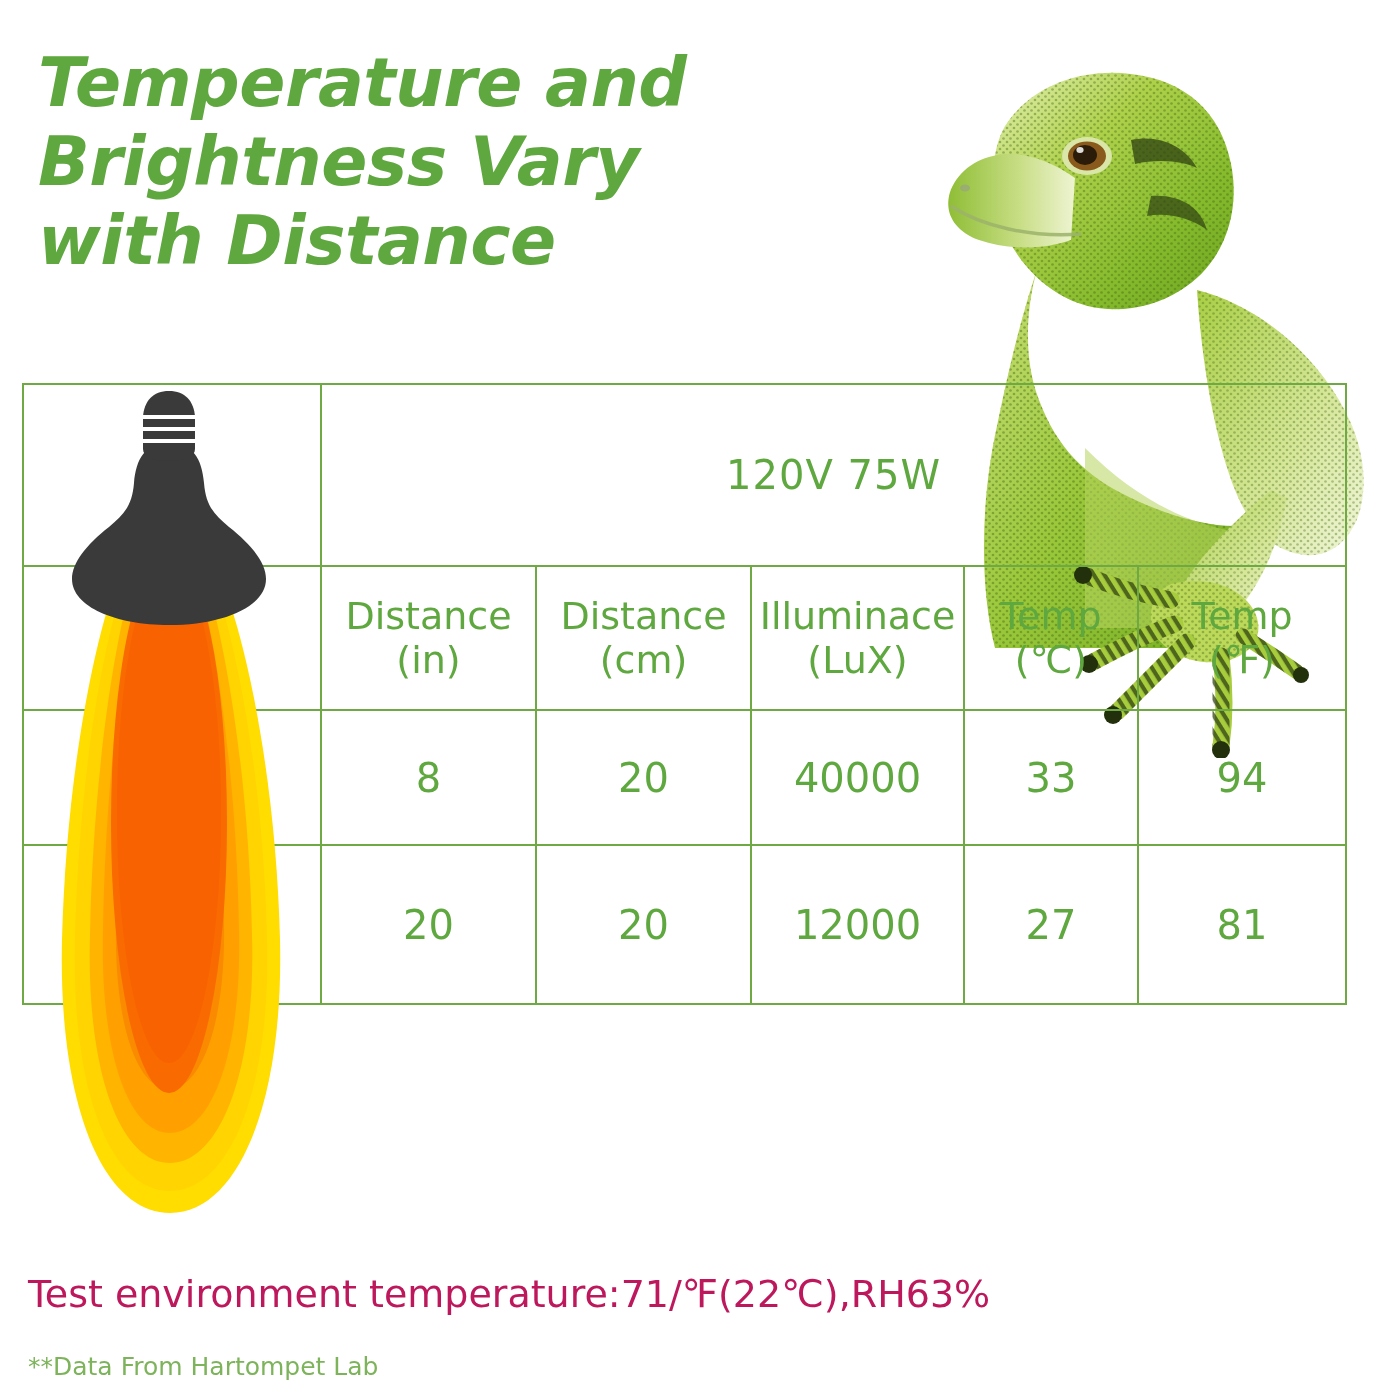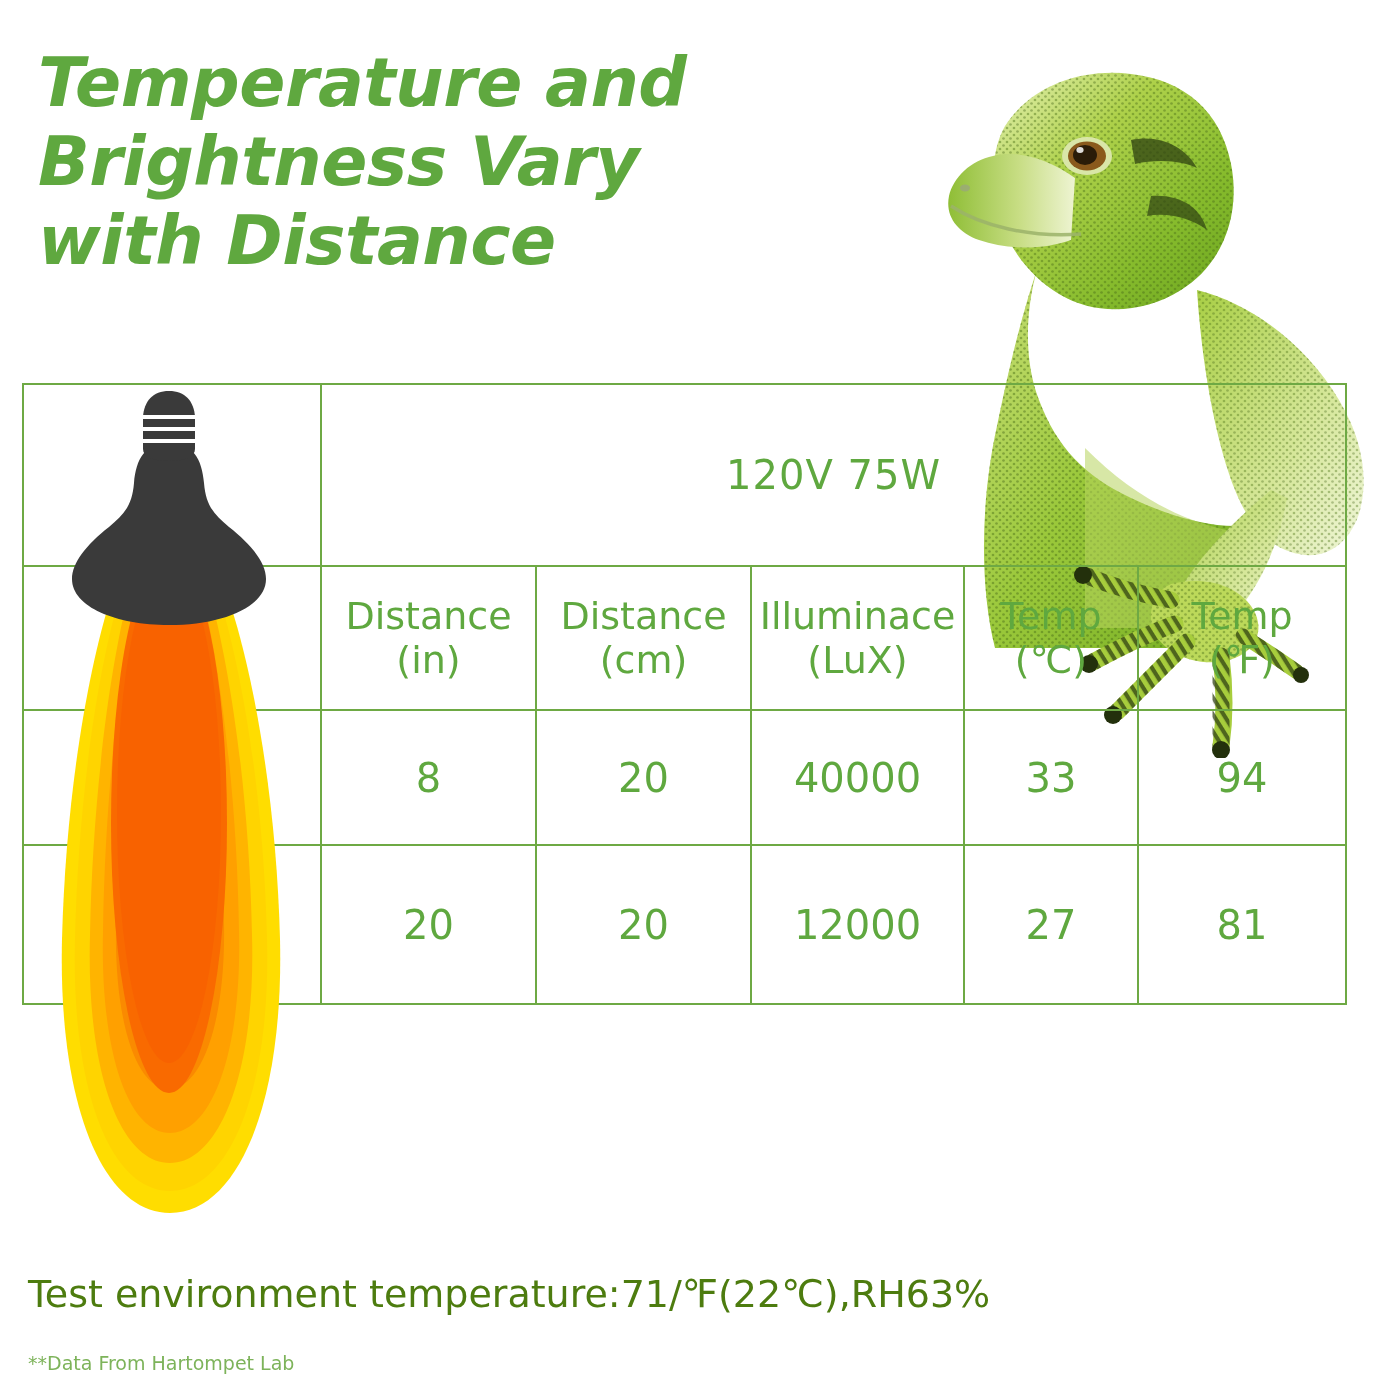--- a/index.html
+++ b/index.html
@@ -97,29 +97,29 @@
   }
   .beam-layer svg { display:block; width: 100%; height: 100%; overflow: visible; }
 
   
   .note-main {
     position: absolute;
     left: 28px;
     top: 1272px;
     font-family: "DejaVu Sans", sans-serif;
     font-size: 38px;
-    color: #4d7c0f;
+    color: #be185d;
     white-space: nowrap;
   }
   .note-sub {
     position: absolute;
     left: 28px;
     top: 1352px;
     font-family: "DejaVu Sans", sans-serif;
-    font-size: 19px;
+    font-size: 25px;
     color: #7DB35A;
     white-space: nowrap;
   }
 </style>
 </head>
 <body>
 
 <div class="page-title">Temperature and
 Brightness Vary
 with Distance</div>

